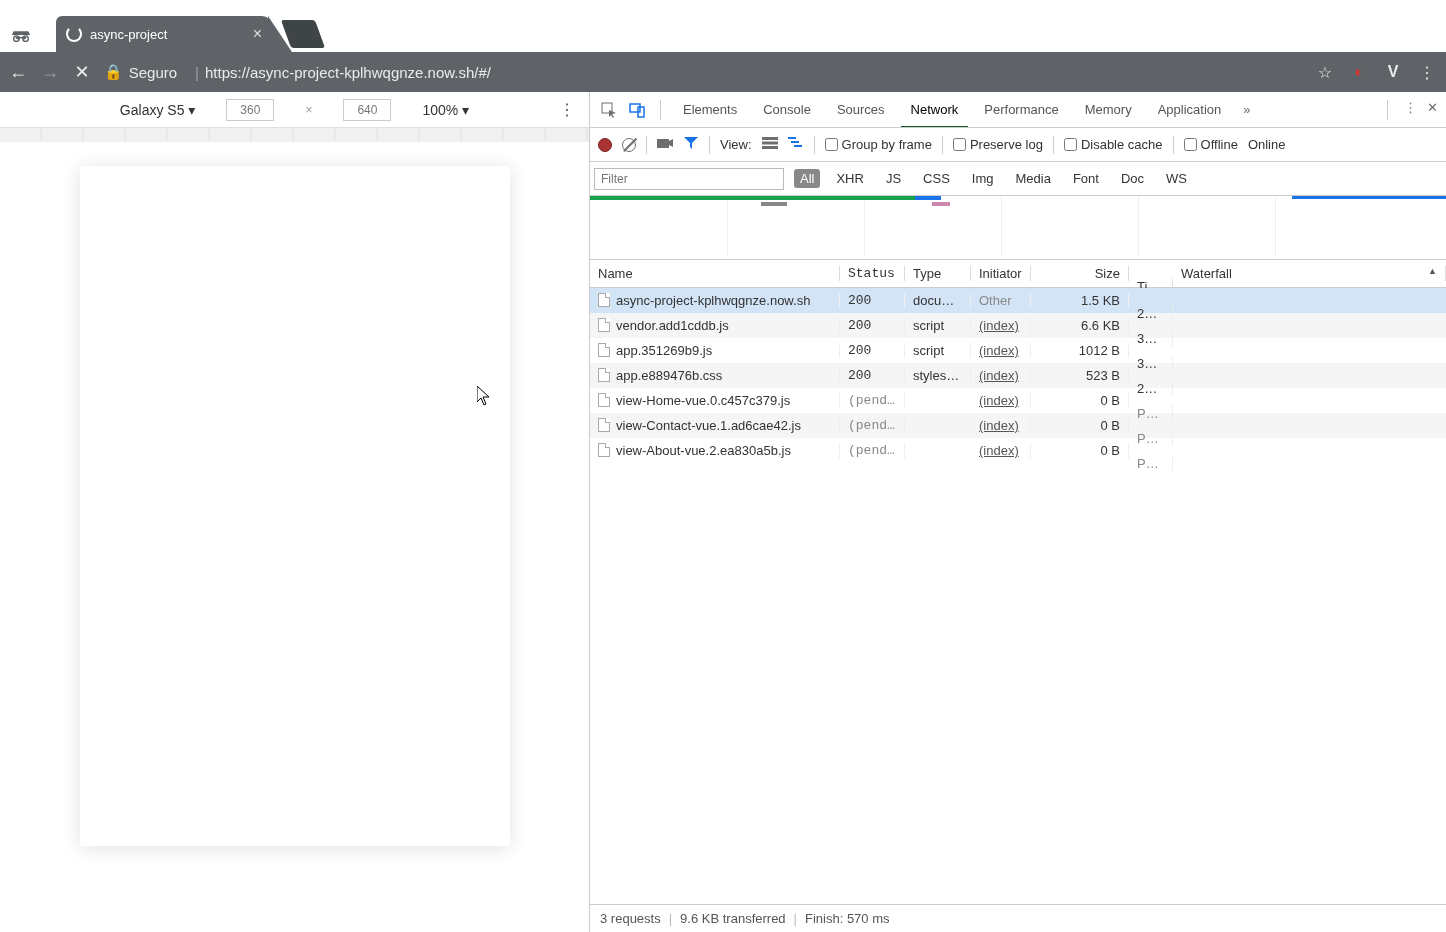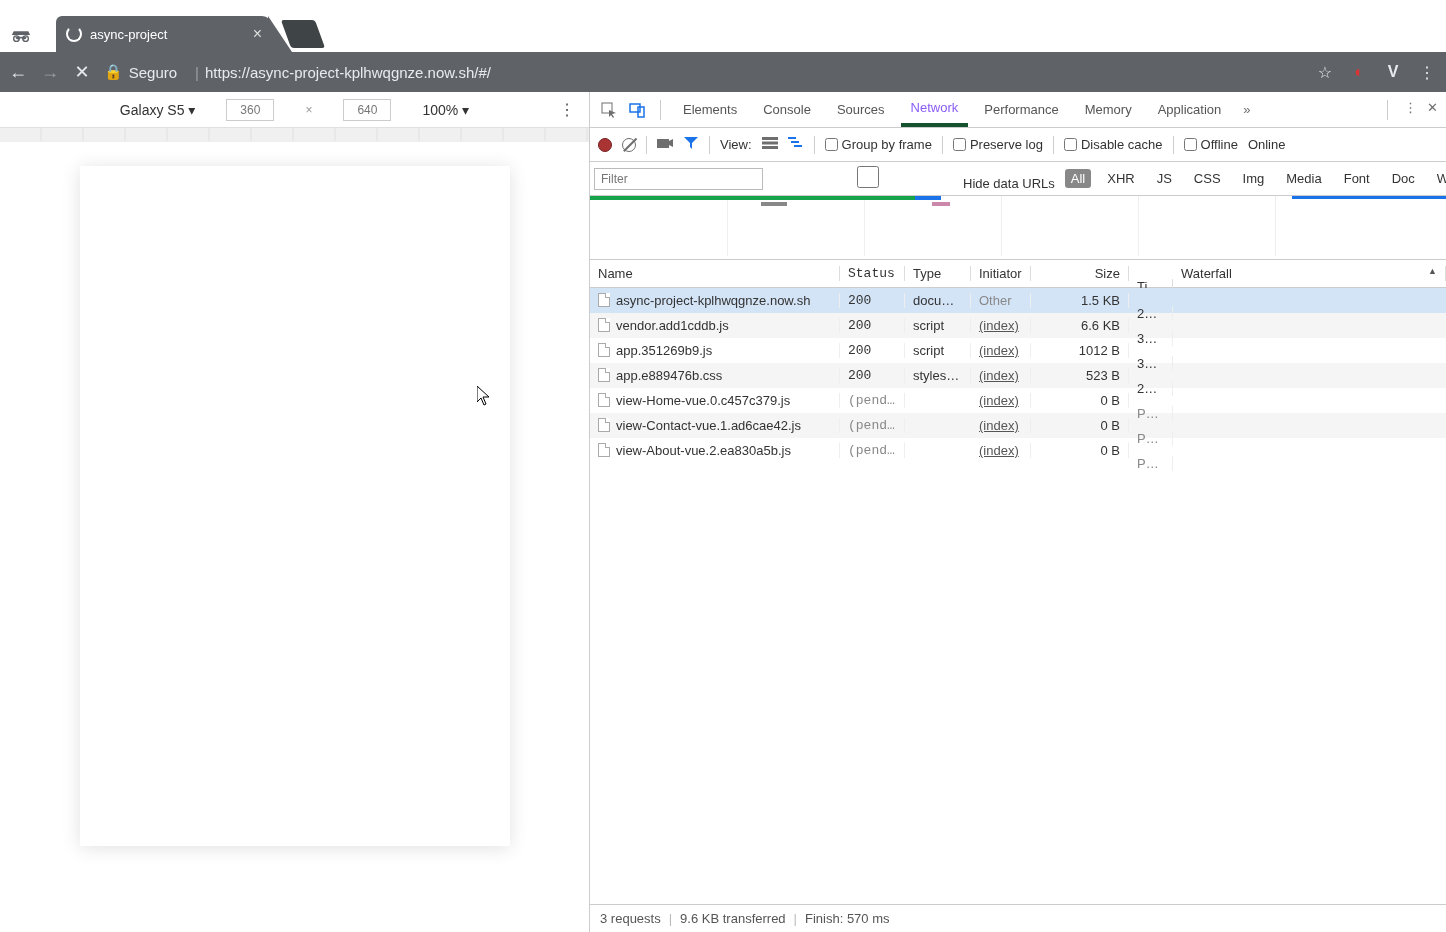--- a/index.html
+++ b/index.html
@@ -47,21 +47,21 @@
 .device-frame { width: 430px; height: 680px; background: #fff; box-shadow: 0 2px 18px rgba(0,0,0,0.12); }
 .cursor { position: absolute; left: 477px; top: 244px; font-size: 18px; color: #000; }
 
 
 .right { flex: 1; display: flex; flex-direction: column; min-width: 0; }
 
 .dt-tabs { height: 36px; display: flex; align-items: center; border-bottom: 1px solid #ccc; padding: 0 8px; gap: 6px; }
 .dt-tabs .tool-icon { width: 22px; display: flex; justify-content: center; color: #6e6e6e; font-size: 15px; }
 .dt-tabs .sep { width: 1px; height: 20px; background: #ccc; margin: 0 6px; }
 .dt-tab { padding: 0 10px; height: 35px; display: flex; align-items: center; color: #555; font-size: 13px; cursor: pointer; }
-.dt-tab.active { color: #8b5cf6; border-bottom: 4px solid #14532d; }
+.dt-tab.active { color: #000000; border-bottom: 1px solid #14532d; }
 .dt-tabs .right-icons { margin-left: auto; display: flex; gap: 10px; color: #6e6e6e; }
 
 .dt-toolbar { height: 34px; display: flex; align-items: center; border-bottom: 1px solid #ccc; padding: 0 8px; gap: 10px; font-size: 13px; color: #333; overflow: hidden; white-space: nowrap; }
 .dt-toolbar .rec { width: 14px; height: 14px; background: #a33; border-radius: 50%; border: 1px solid #722; }
 .dt-toolbar .clear { width: 14px; height: 14px; border: 1.5px solid #6e6e6e; border-radius: 50%; position: relative; }
 .dt-toolbar .clear::after { content: ''; position: absolute; left: -2px; top: 5px; width: 18px; height: 1.5px; background: #6e6e6e; transform: rotate(-45deg); }
 .dt-toolbar .divider { width: 1px; height: 18px; background: #ccc; }
 .dt-toolbar .cam { color: #6e6e6e; }
 .dt-toolbar .funnel { color: #1a73e8; }
 .dt-toolbar label { display: flex; align-items: center; gap: 4px; color: #333; }
@@ -250,21 +250,20 @@
       <span class="divider"></span>
       <label>
           <input type="checkbox" style="">
           <span>Offline</span>
         </label>
       <span>Online</span>
     </div>
 
     <div class="dt-filter">
       <input placeholder="Filter" style="">
-      <label><input type="checkbox" style=""><span>Hide data URLs</span></label>
       <span class="chip active">All</span>
       <span class="chip">XHR</span>
       <span class="chip">JS</span>
       <span class="chip">CSS</span>
       <span class="chip">Img</span>
       <span class="chip">Media</span>
       <span class="chip">Font</span>
       <span class="chip">Doc</span>
       <span class="chip">WS</span>
 

